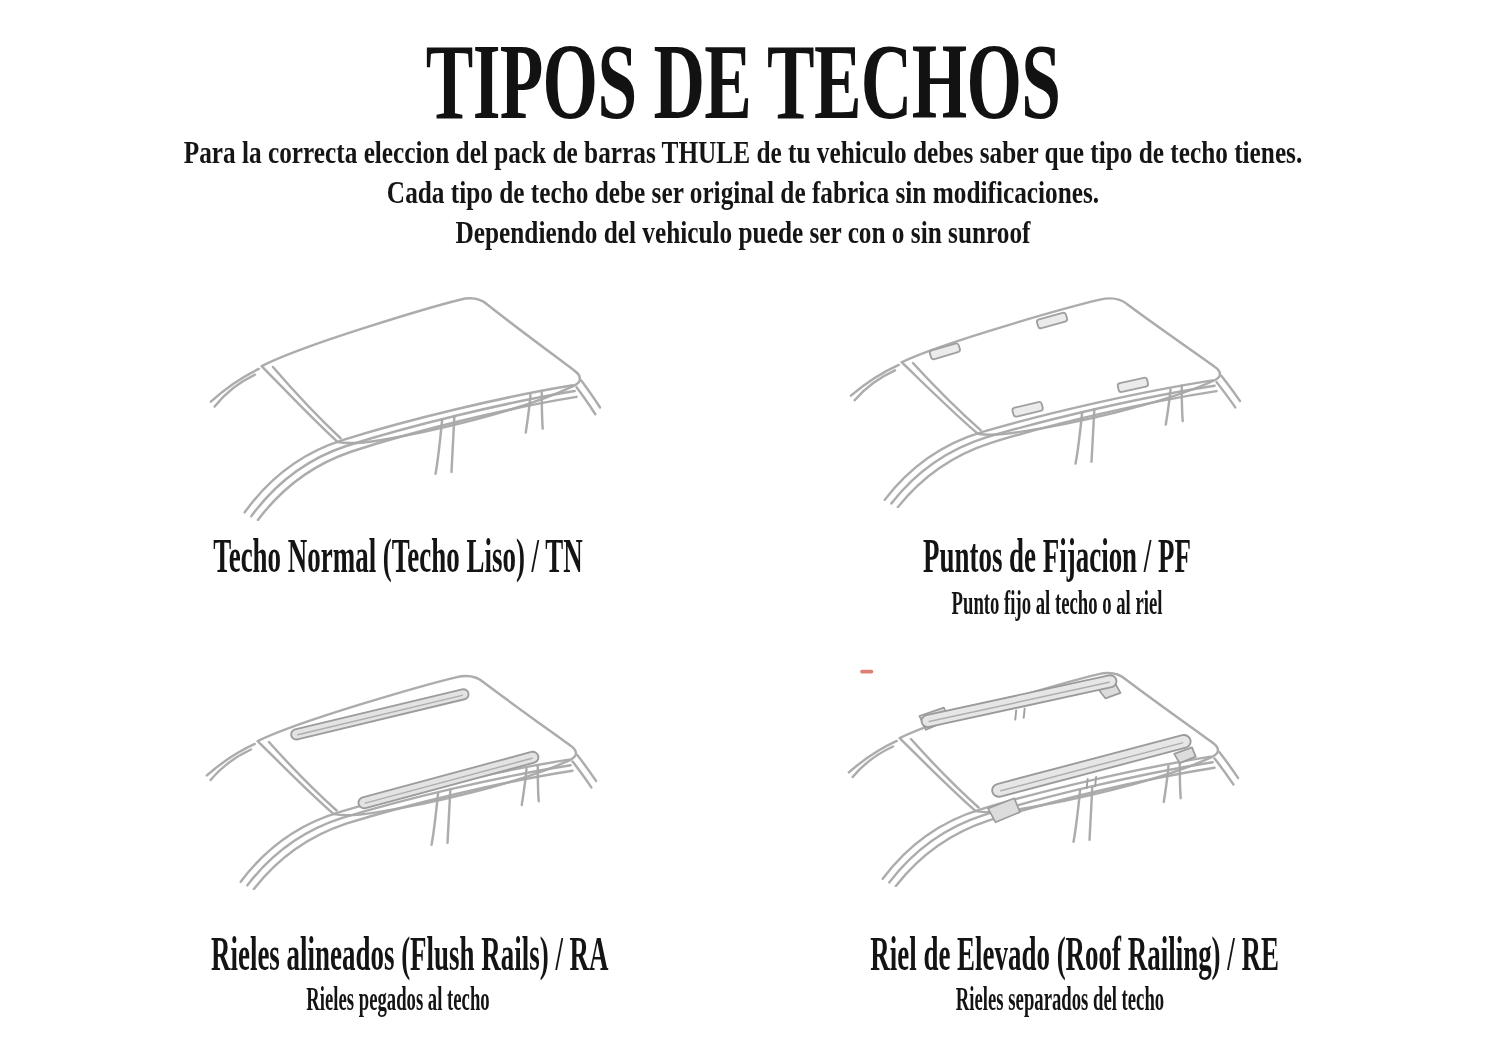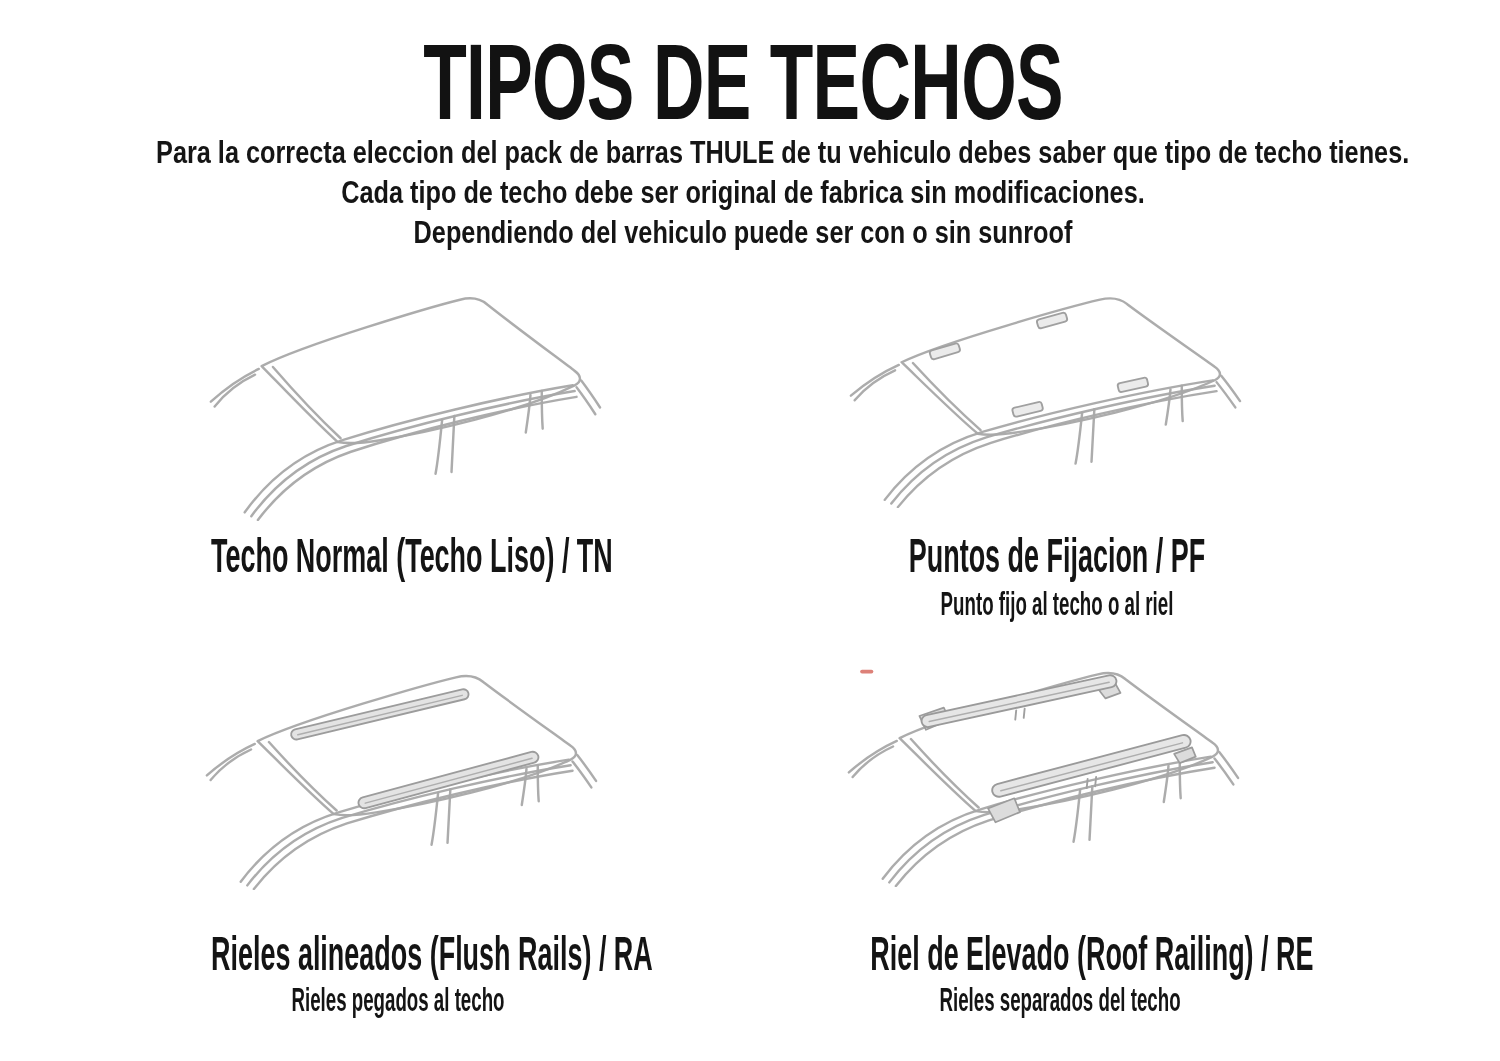--- a/index.html
+++ b/index.html
@@ -1,18 +1,18 @@
 <!DOCTYPE html>
 <html><head>
 <meta charset="utf-8">
 <style>
   html,body{margin:0;padding:0;background:#ffffff;}
   .page{
     position:relative;width:1486px;height:1061px;background:#ffffff;
-    font-family:Liberation Sans, sans-serif;color:#111111;overflow:hidden;
+    font-family:Liberation Serif, serif;color:#111111;overflow:hidden;
   }
   .title{
     position:absolute;top:26px;left:0;right:0;text-align:center;
     font-size:108px;line-height:112px;font-weight:bold;white-space:nowrap;
     transform:scaleX(0.66);transform-origin:50% 50%;letter-spacing:-1px;color:#121212;
   }
   .intro-line{
     position:absolute;left:0;right:0;text-align:center;font-weight:bold;
     font-size:32px;line-height:38px;white-space:nowrap;
     transform:scaleX(0.79);transform-origin:50% 50%;color:#151515;

